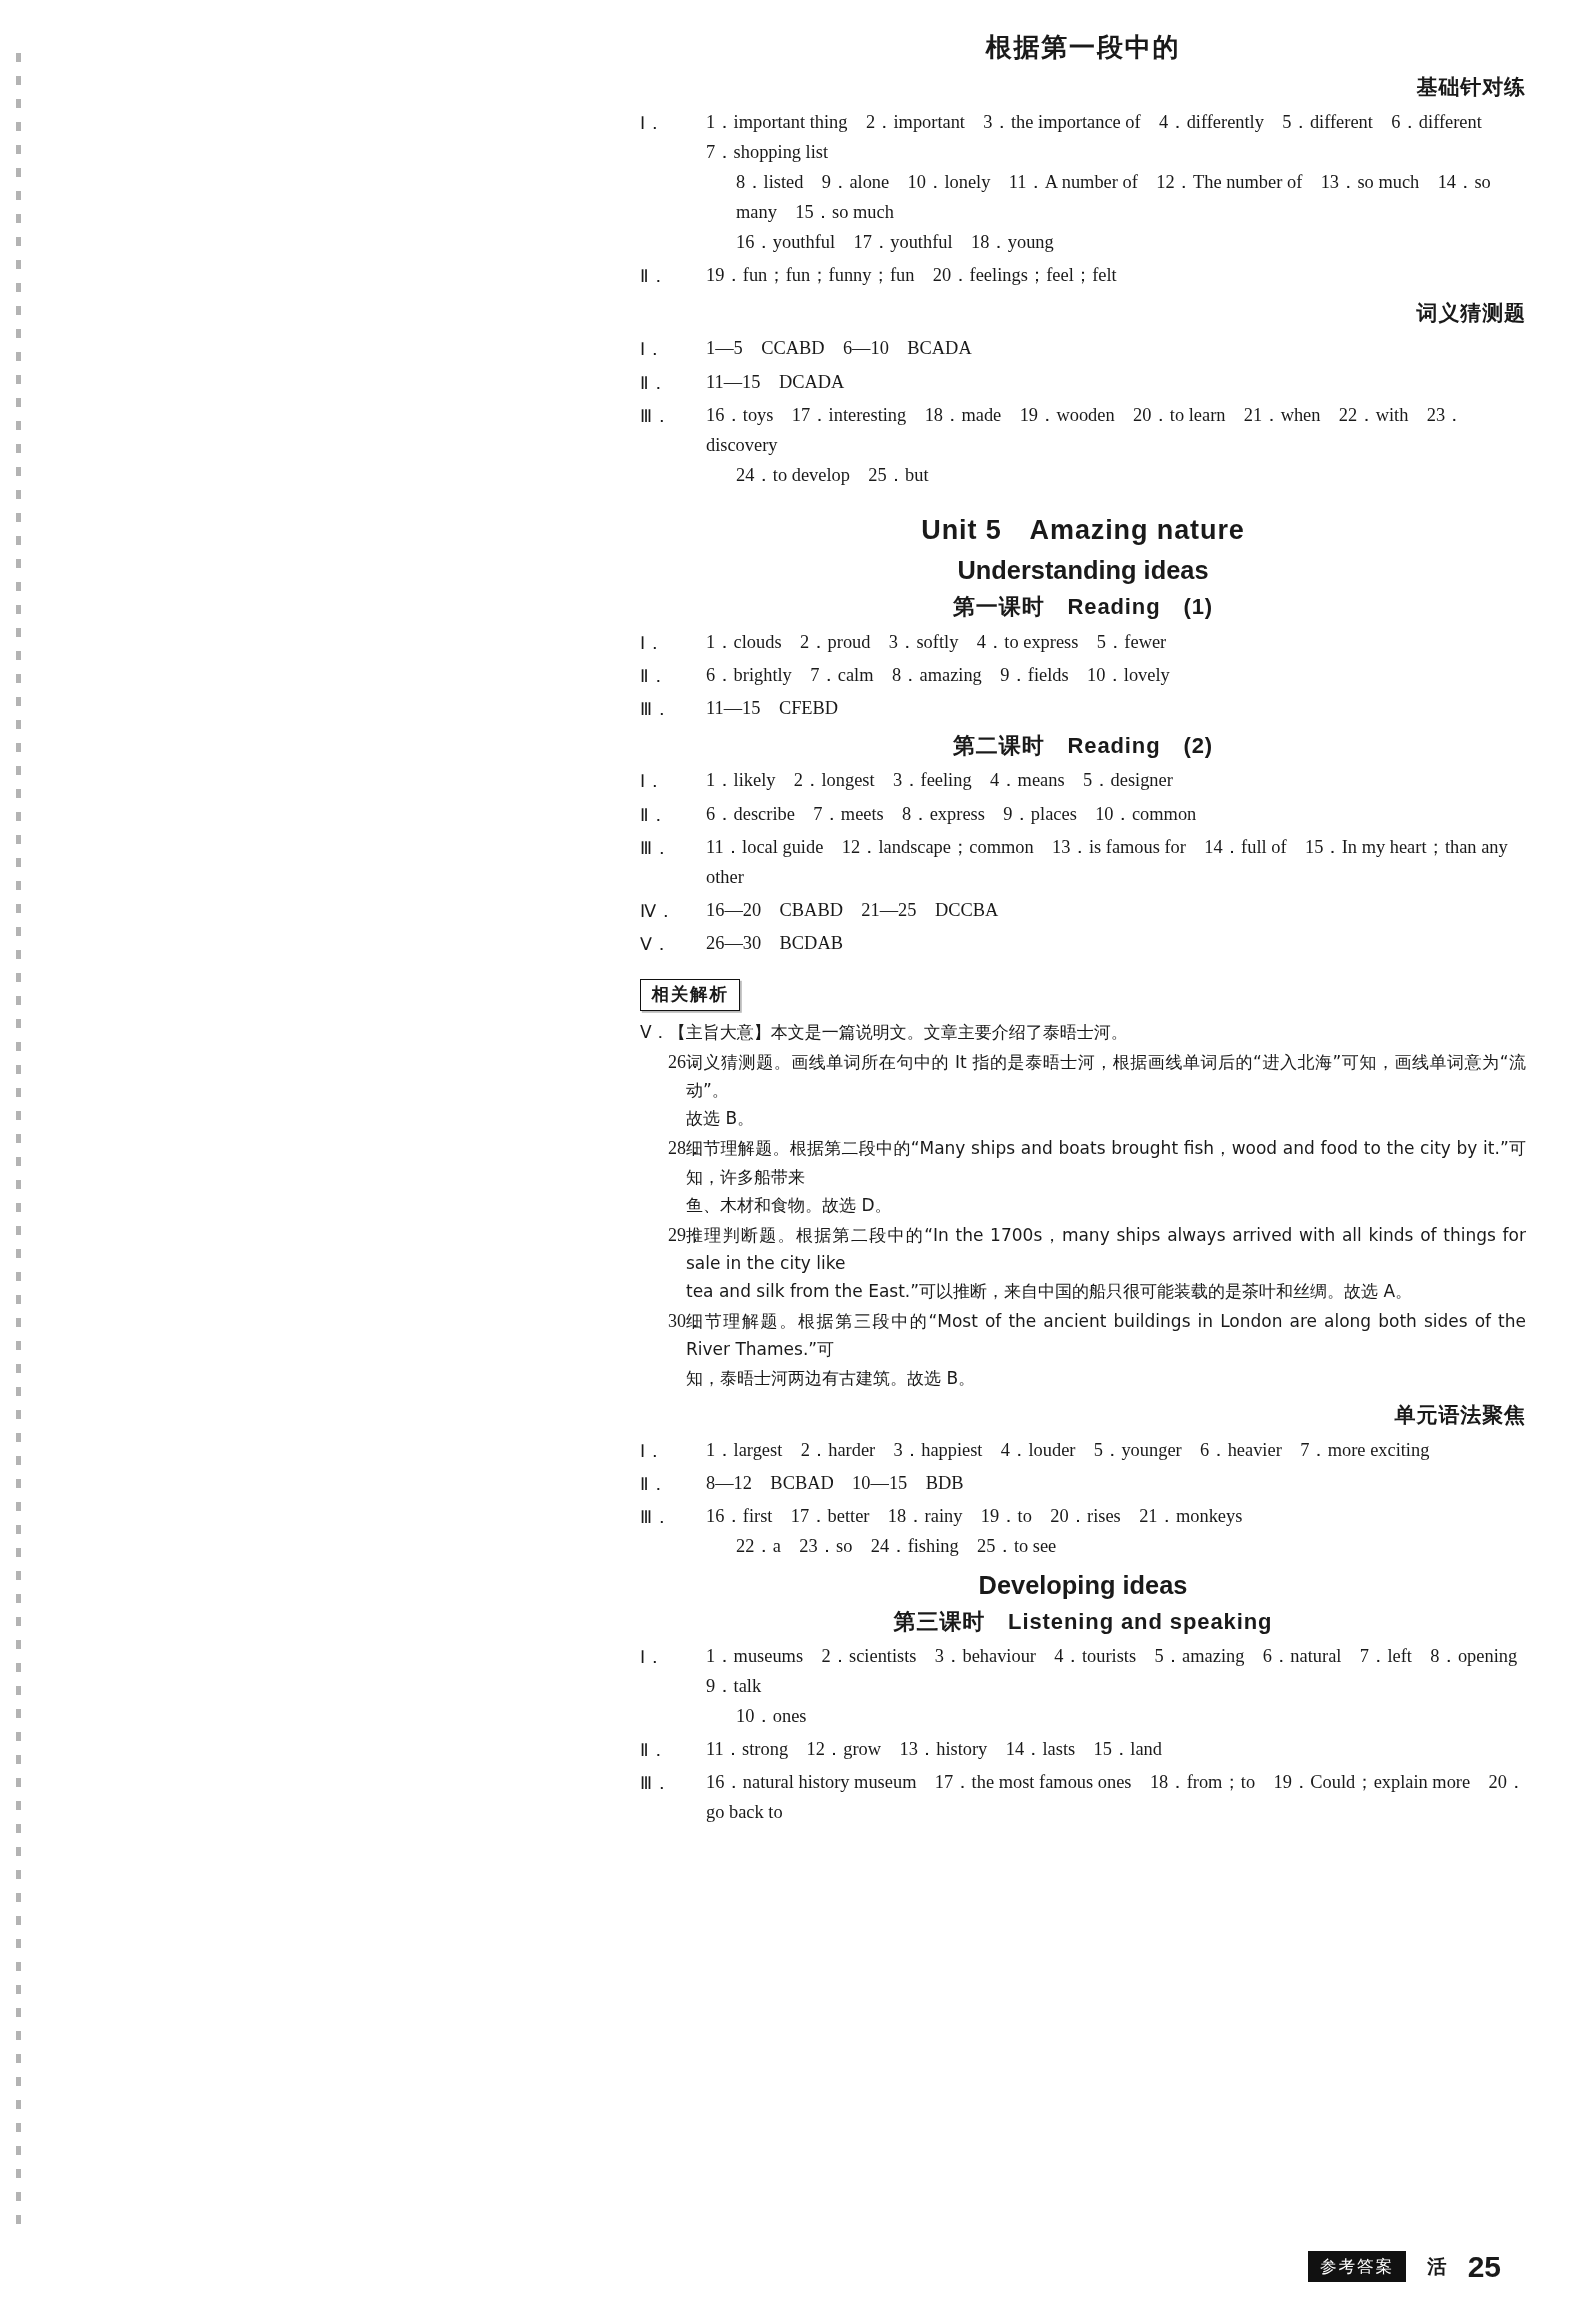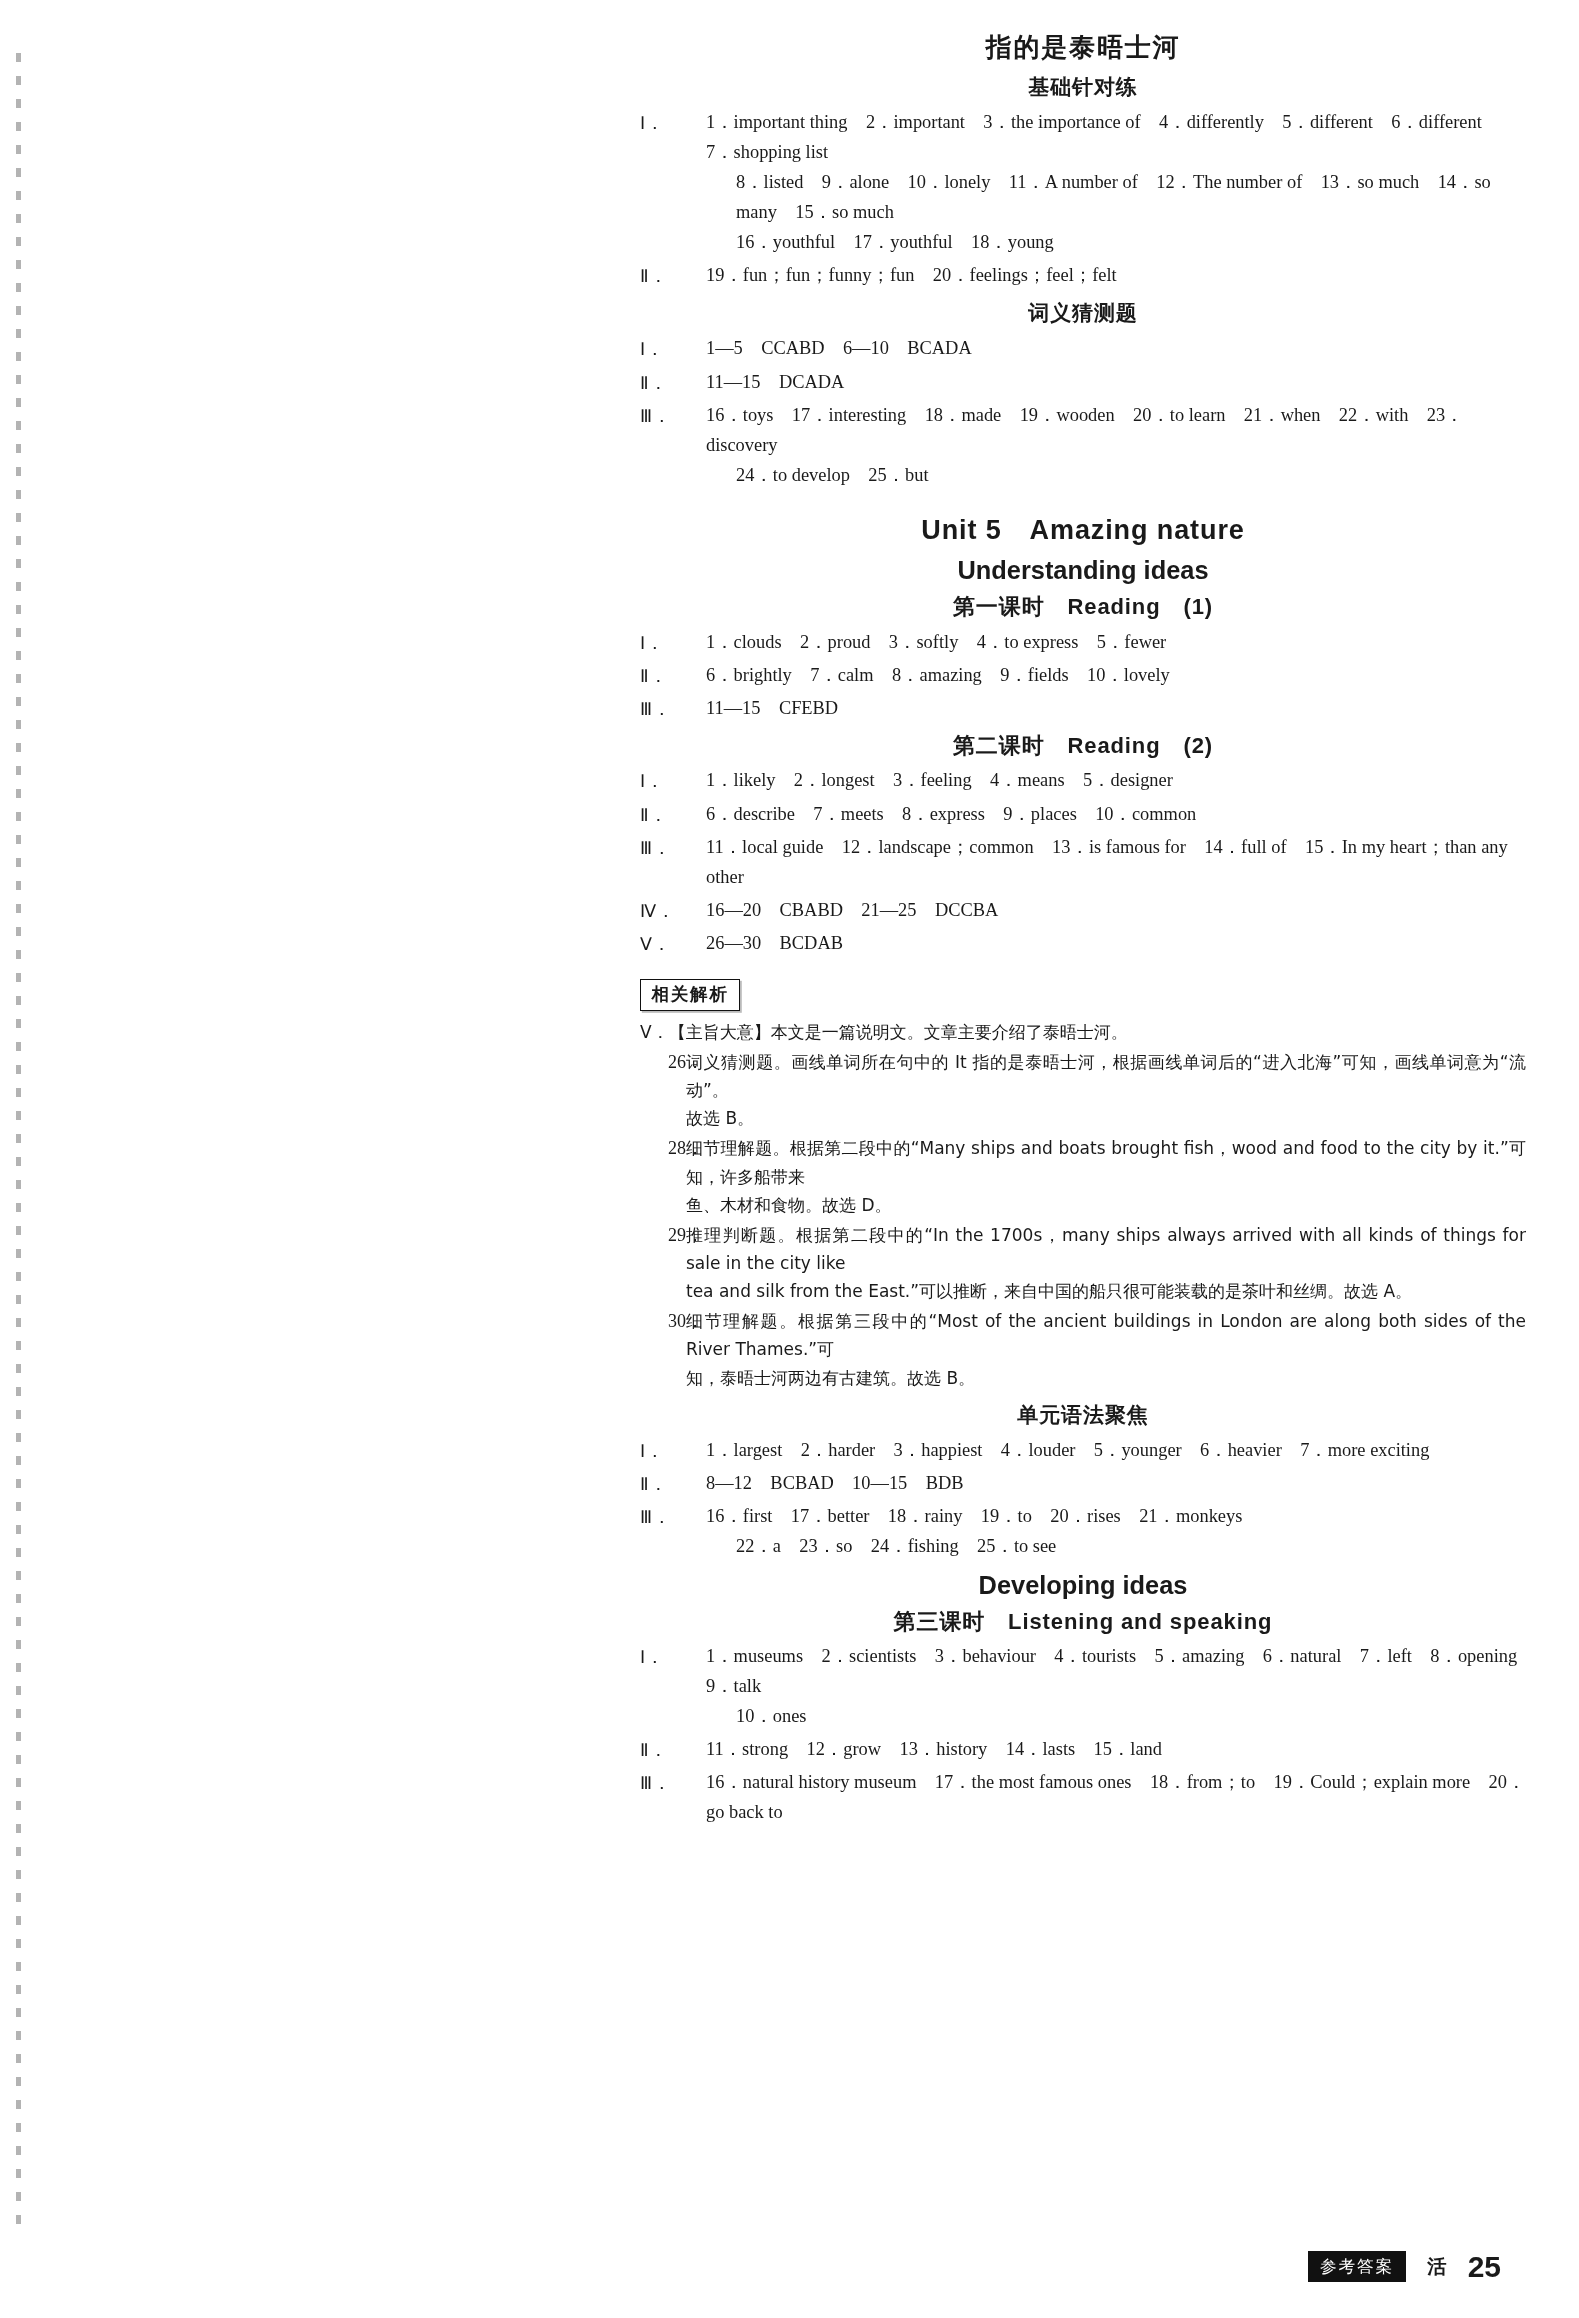--- a/index.html
+++ b/index.html
@@ -39,21 +39,21 @@
   }
   h1.center-title {
     text-align: center;
     font-family: "Liberation Sans", sans-serif;
     font-weight: bold;
     font-size: 26px;
     margin: 3.5px 0 8.8px 0;
     letter-spacing: 1.8px;
   }
   h2.sub-title {
-    text-align: center;
+    text-align: right;
     font-family: "Liberation Sans", sans-serif;
     font-weight: bold;
     font-size: 21px;
     margin: 8.8px 0 7px 0;
     letter-spacing: 0.9px;
   }
   h2.unit-title {
     text-align: center;
     font-family: "Liberation Sans", sans-serif;
     font-weight: bold;
@@ -162,21 +162,21 @@
   .roman { font-family: "Liberation Serif", serif; }
 </style>
 </head>
 <body>
 
 <div class="page">
   <div class="binding"></div>
 
   <div class="content">
 
-    <h1 class="center-title">指的是泰晤士河</h1>
+    <h1 class="center-title">根据第一段中的</h1>
     <h2 class="sub-title">基础针对练</h2>
 
     <div class="row">
       <div class="rn roman">Ⅰ．</div>
       <div class="rtext">
         <span>1．important thing　2．important　3．the importance of　4．differently　5．different　6．different　7．shopping list</span>
         <span class="cont">8．listed　9．alone　10．lonely　11．A number of　12．The number of　13．so much　14．so many　15．so much</span>
         <span class="cont">16．youthful　17．youthful　18．young</span>
       </div>
     </div>

